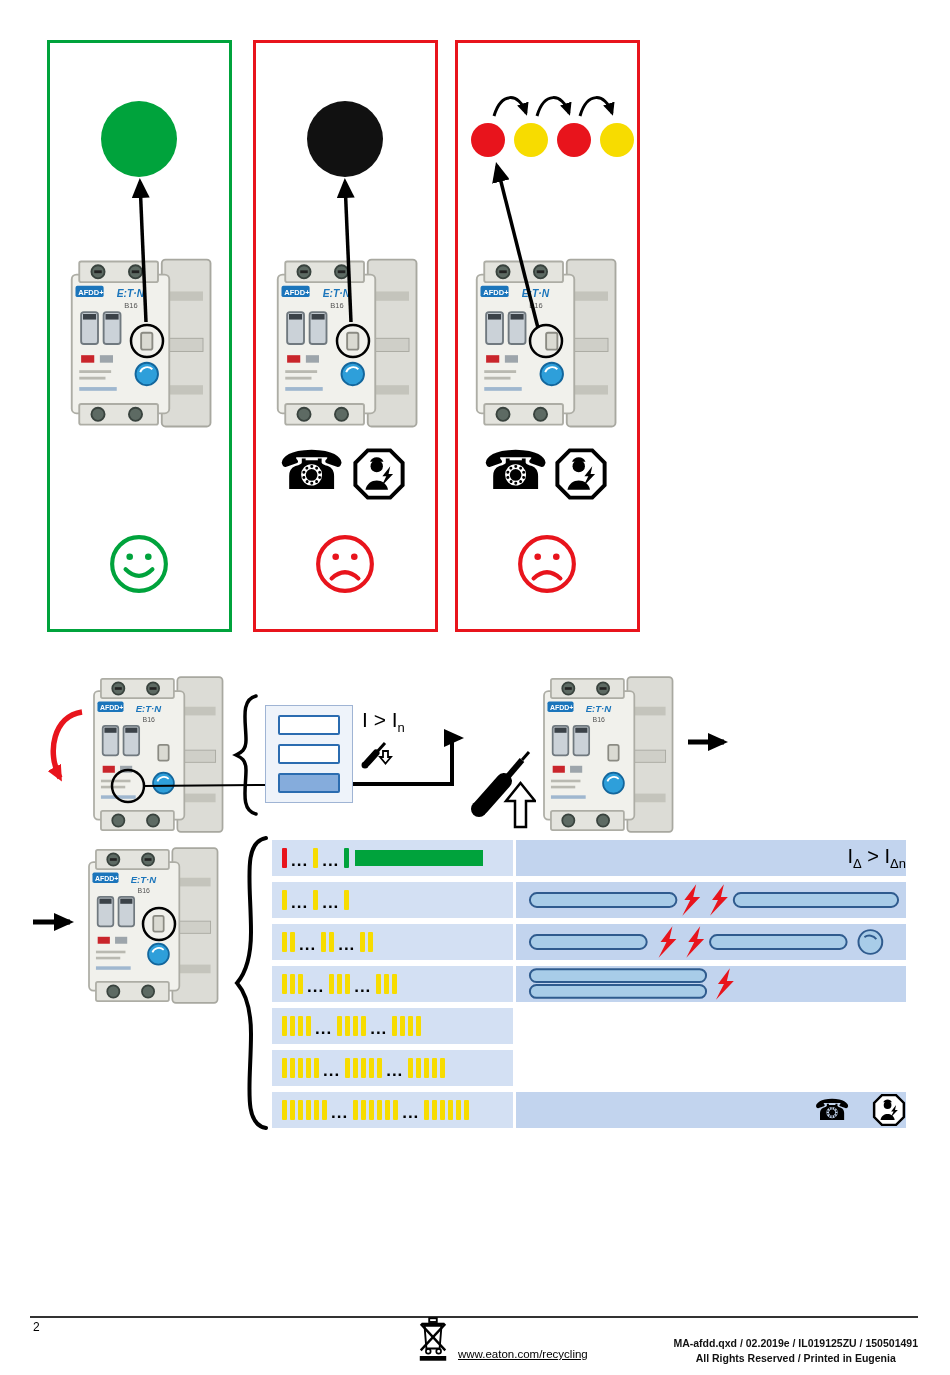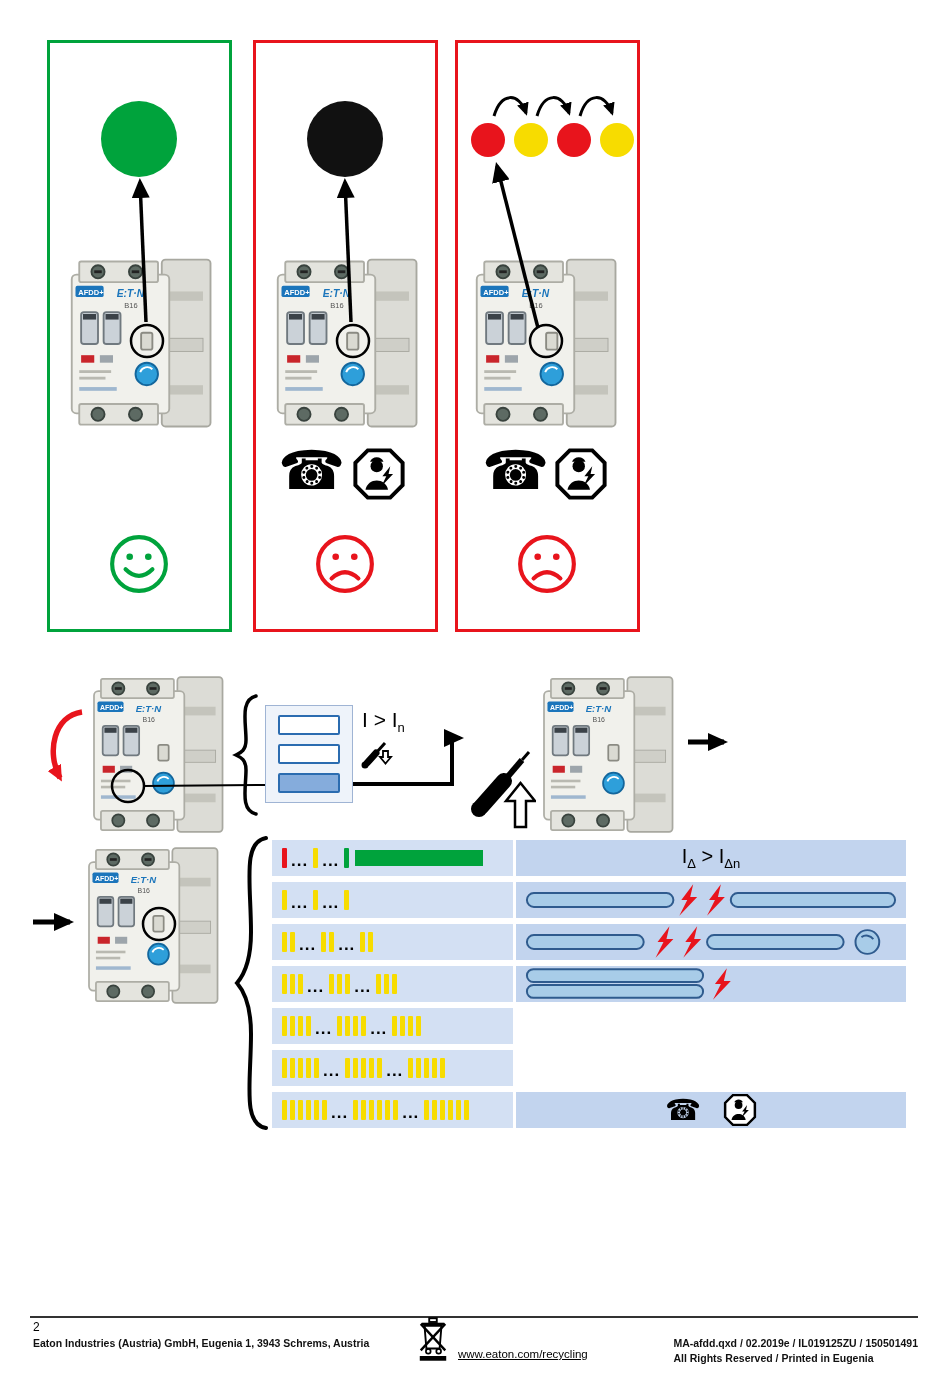--- a/index.html
+++ b/index.html
@@ -28,21 +28,21 @@
   .led{width:62px;height:20px;border:2.5px solid #2B6CB0;border-radius:2px;background:#fff}
   .formula{font-size:21px;white-space:nowrap}
   .formula sub{font-size:13px}
   .formula sup{font-size:12px}
 
   
   .blink-table{position:absolute;left:272px;top:840px;width:634px;display:flex;flex-direction:column;gap:6px}
   .blink-row{display:flex;gap:3px;height:36px}
   .bcell{display:flex;align-items:center}
   .bleft{width:241px;flex:none;padding-left:8px}
-  .bright{flex:1;justify-content:center}
+  .bright{flex:1;justify-content:flex-end}
   .bright.formula{font-size:20px}
   .fwrap{display:inline-block}
   .tick-group{display:inline-flex;align-items:center}
   .tick{display:inline-block;width:5px;height:20px;margin:0 1.5px;border-radius:1px}
   .dots{font-weight:700;font-size:17px;letter-spacing:1px;margin:0 3px;transform:translateY(3px)}
   .steady-bar{display:inline-block;width:128px;height:16px;margin-left:5px}
   .bright svg{display:block}
 
   
   .footer-rule{left:30px;top:1316px;width:888px;height:1.5px;background:#333}
@@ -426,26 +426,25 @@
 
     <line x1="33" y1="922" x2="70" y2="922" stroke="#000" stroke-width="5" marker-end="url(#mArrow)"></line>
     <circle cx="159" cy="924" r="16" fill="none" stroke="#000" stroke-width="2.5"></circle>
     <path d="M266 838 C242 842 251 884 251 932 C251 962 243 976 237 983 C243 990 251 1004 251 1034 C251 1082 242 1124 266 1128" fill="none" stroke="#000" stroke-width="4" stroke-linecap="round"></path>
   </svg>
 
   <div class="abs footer-rule"></div>
   <div class="abs pagenum" style="left:33px;top:1320px">2</div>
 
   <div class="abs footer-text" style="left:33px;top:1336px">
-    <div>Eaton Industries (Austria) GmbH, Eugenia 1, 3943 Schrems, Austria</div>
   </div>
 
   <svg class="abs" style="left:416px;top:1316px" width="34" height="46">
       <use href="#sym-bin"></use>
     </svg>
   <a class="abs recycling-link" style="left:458px;top:1348px">www.eaton.com/recycling</a>
 
-  <div class="abs footer-text" style="right:32px;top:1336px;text-align:left">
+  <div class="abs footer-text" style="right:32px;top:1336px;text-align:center">
     <div>MA-afdd.qxd / 02.2019e / IL019125ZU / 150501491</div>
     <div>All Rights Reserved / Printed in Eugenia</div>
   </div>
 
 </div>
 
 </body></html>

